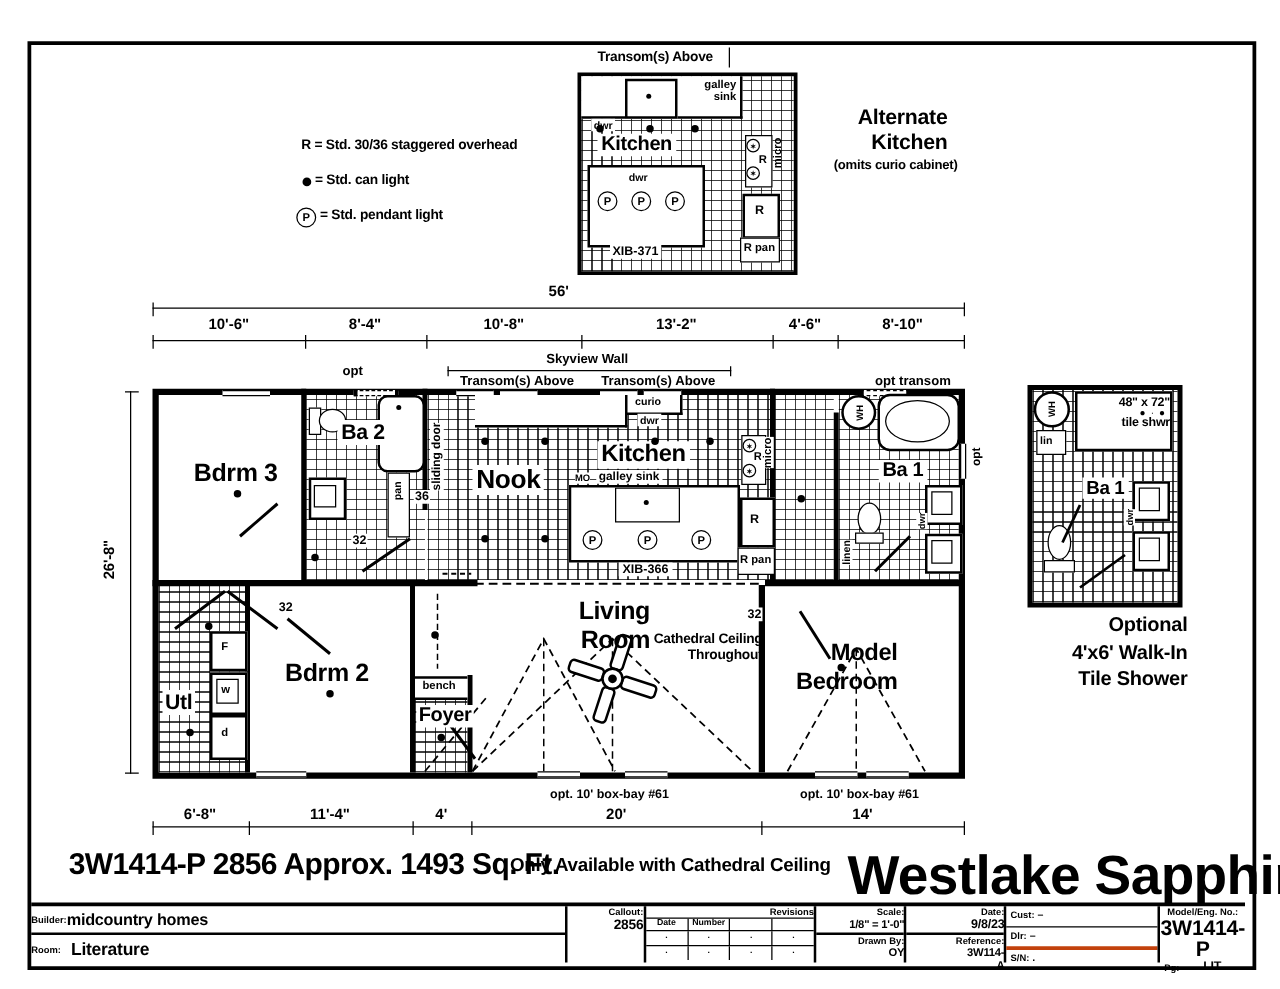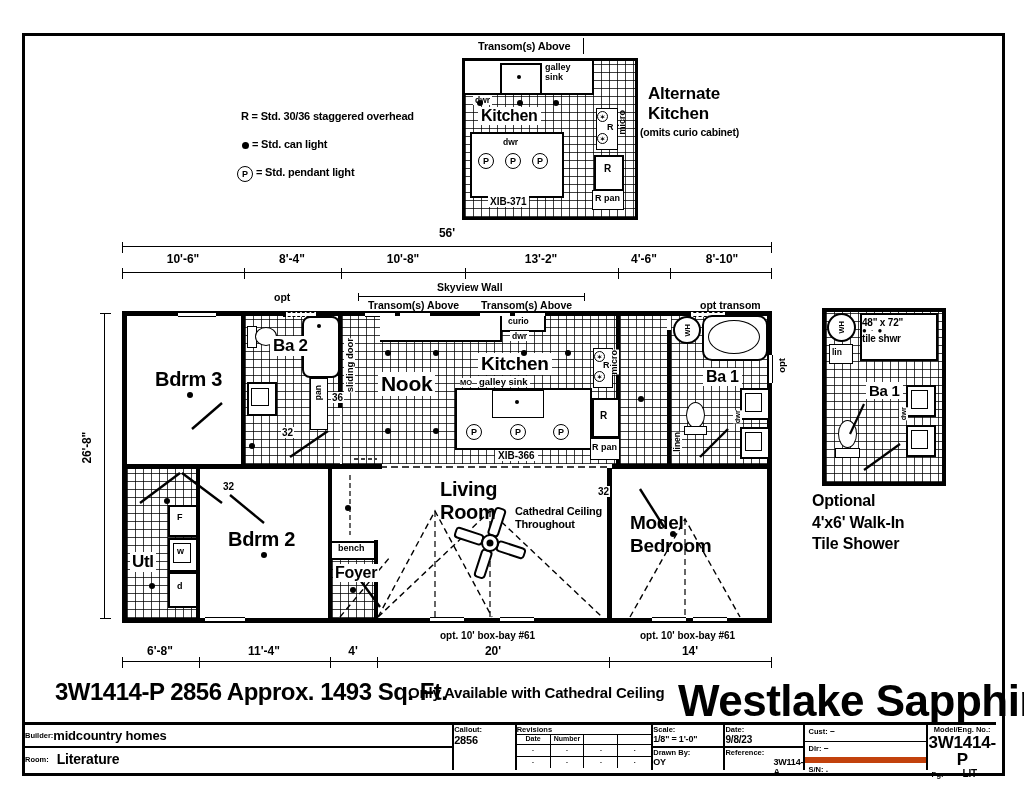--- a/index.html
+++ b/index.html
@@ -1,20 +1,20 @@
 <!DOCTYPE html>
 <html><head>
 <meta charset="utf-8">
 <style>
   html,body{margin:0;padding:0;background:#fff;width:1024px;height:791px;overflow:hidden;
     font-family:"Liberation Sans",sans-serif;color:#000;-webkit-font-smoothing:antialiased;}
   .a{position:absolute;}
   .b{font-weight:bold;letter-spacing:-0.2px;}
   .nw{white-space:nowrap;}
-  .ctr{text-align:left;}
+  .ctr{text-align:right;}
   .wall{position:absolute;background:#000;}
   .tile{position:absolute;background-image:
     repeating-linear-gradient(0deg,rgba(0,0,0,.75) 0,rgba(0,0,0,.75) 1px,transparent 1px,transparent 8px),
     repeating-linear-gradient(90deg,rgba(0,0,0,.75) 0,rgba(0,0,0,.75) 1px,transparent 1px,transparent 8px);}
   .dot{position:absolute;width:6px;height:6px;background:#000;border-radius:50%;}
   .pcirc{position:absolute;width:14px;height:14px;border:1.6px solid #000;border-radius:50%;
     background:#fff;display:flex;align-items:center;justify-content:center;font-size:9px;font-weight:bold;}
   .vt{writing-mode:vertical-rl;transform:rotate(180deg);}
   .dl{position:absolute;border-top:1.3px solid #000;}
   .dv{position:absolute;border-left:1.3px solid #000;}
@@ -388,21 +388,21 @@
     <div>
       <div class="tb-lab">Reference:</div>
       <div class="b" style="font-size:9px;padding-left:48px;">3W114-A</div>
     </div>
   </div>
 
   <div class="tb-cell" style="width:124px;font-size:8.5px;font-weight:bold;">
     <div style="height:14px;border-bottom:1px solid #000;padding:1px 3px;">
       <span class="tb-lab">Cust:</span> <span>–</span>
     </div>
-    <div style="height:13px;border-bottom:6px solid #c2410c;padding:1px 3px;">
+    <div style="height:13px;border-bottom:3px solid #c2410c;padding:1px 3px;">
       <span class="tb-lab">Dlr:</span> <span>–</span>
     </div>
     <div style="padding:1px 3px;">
       <span class="tb-lab">S/N:</span> <span>.</span>
     </div>
   </div>
 
   <div class="tb-cell" style="flex:1;text-align:center;">
     <div class="tb-lab">Model/Eng. No.:</div>
     <div class="b" style="font-size:17px;line-height:17px;">3W1414-P</div>

